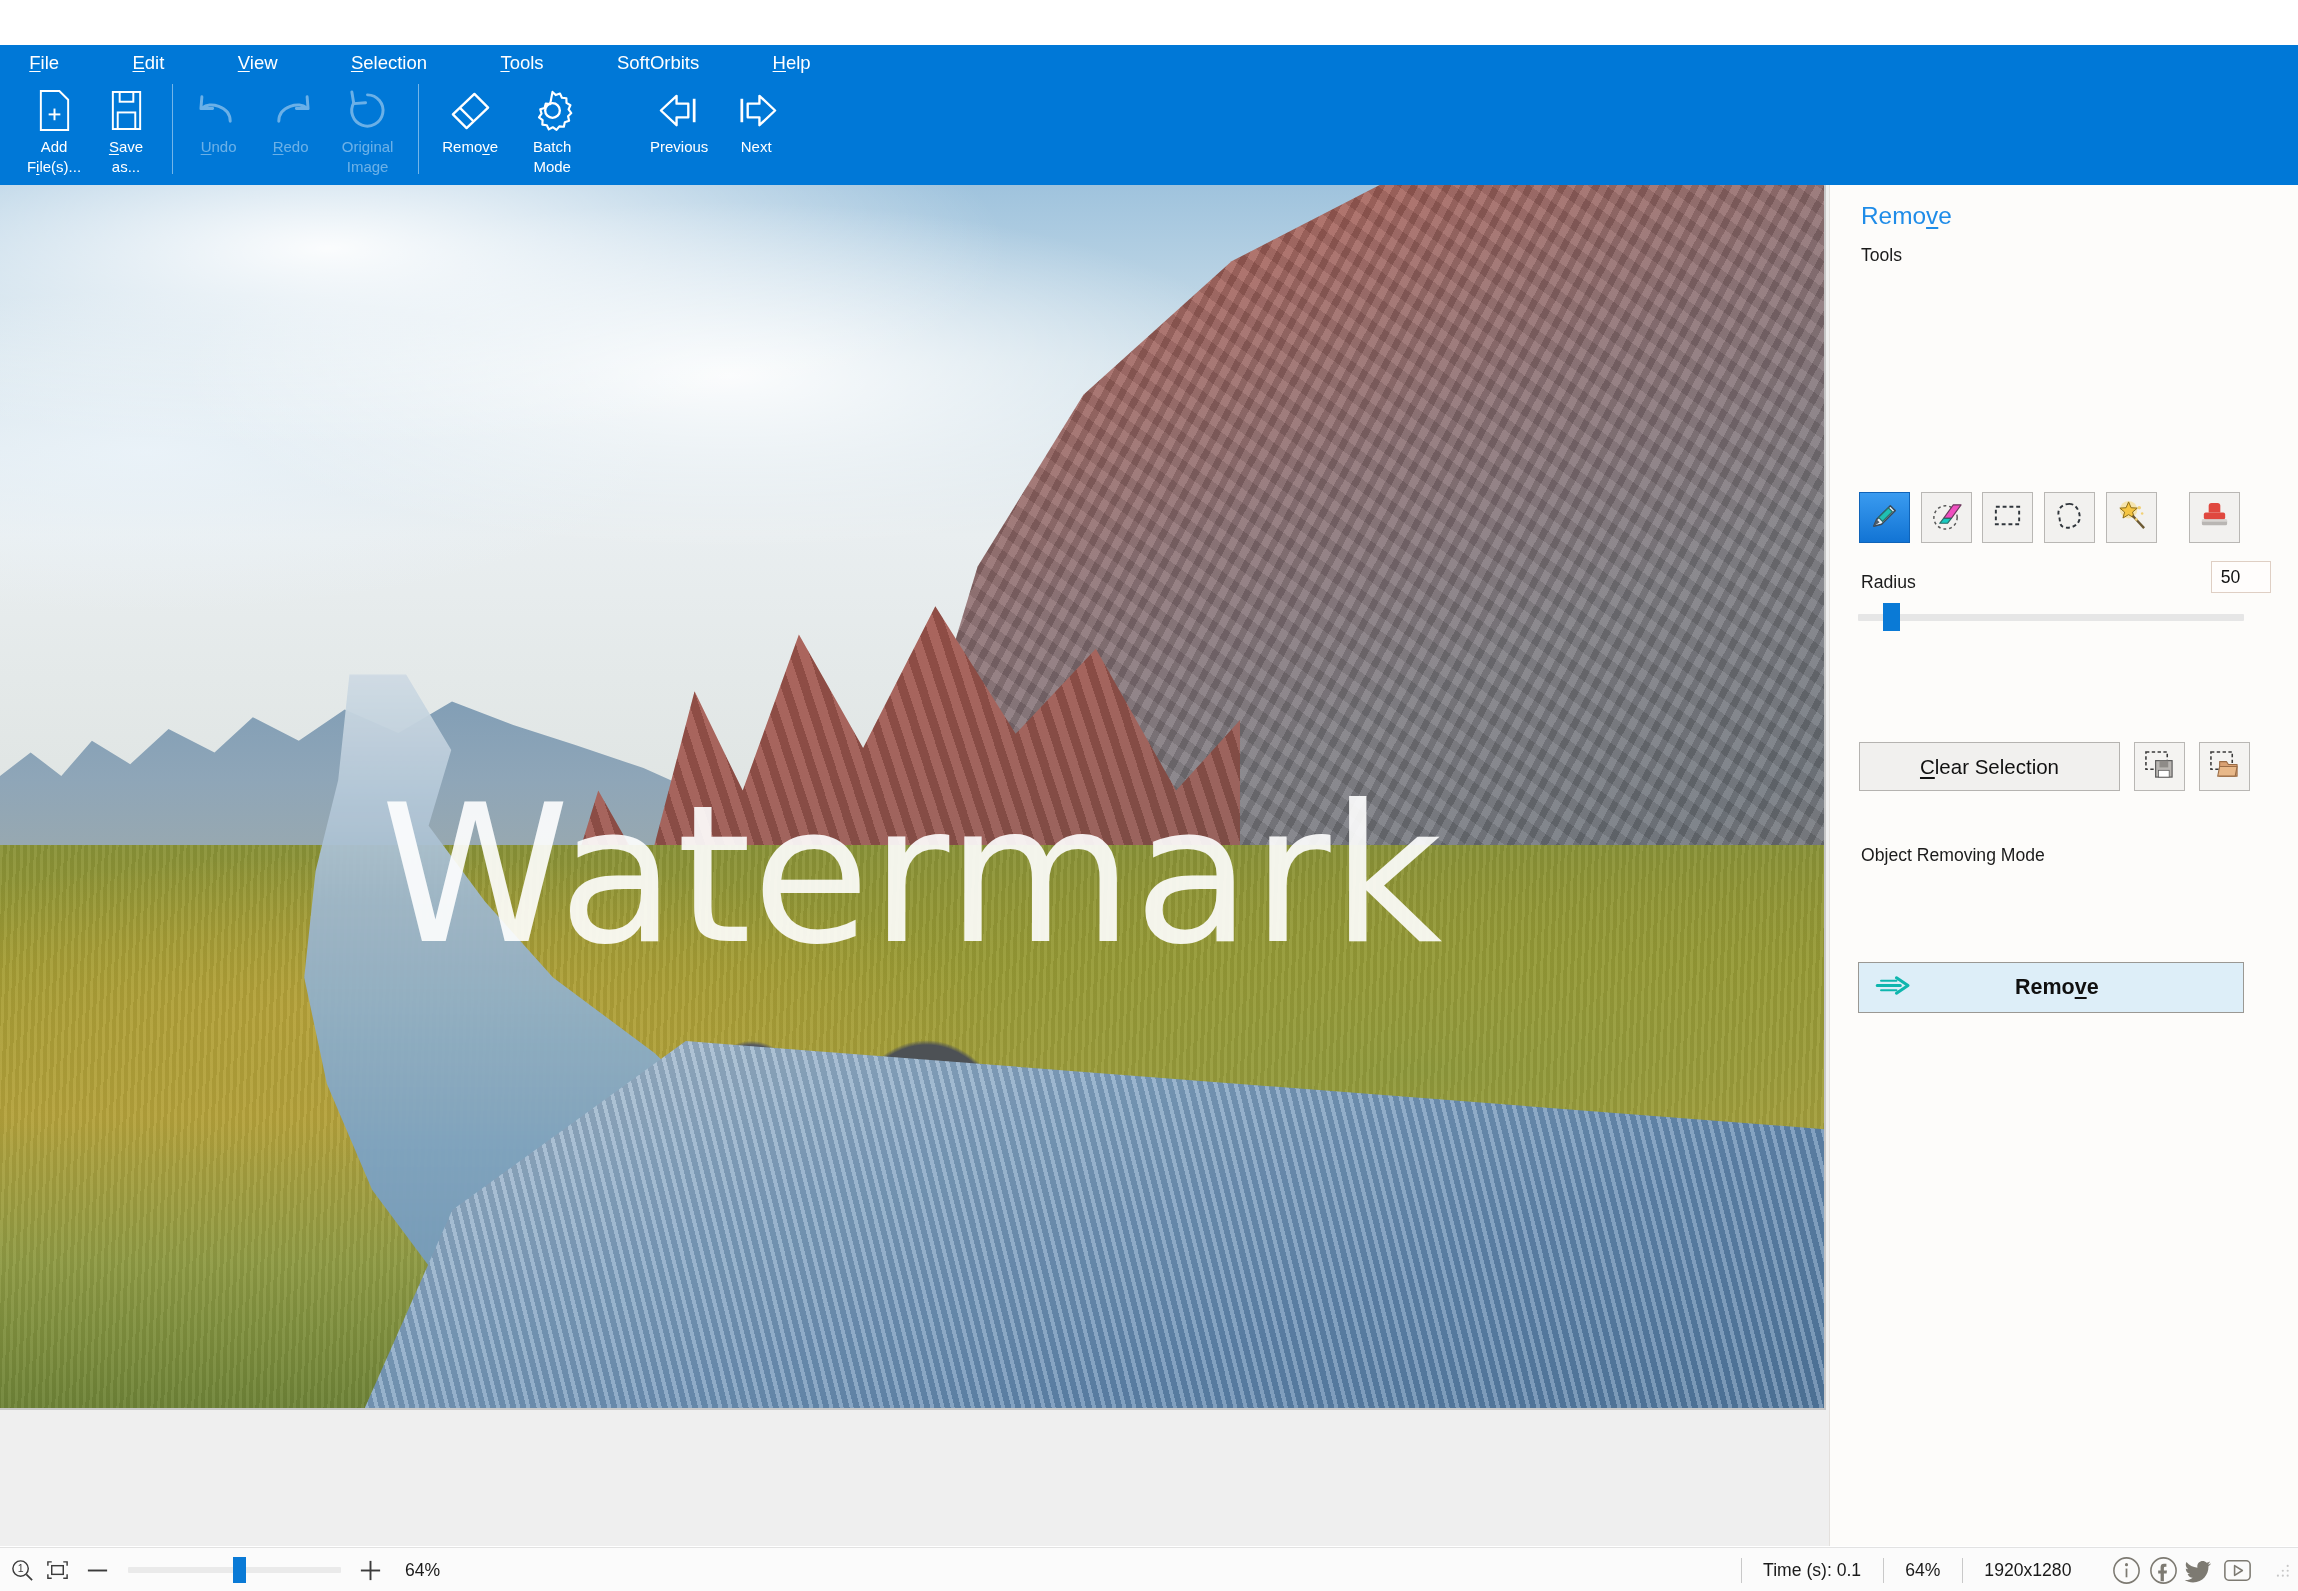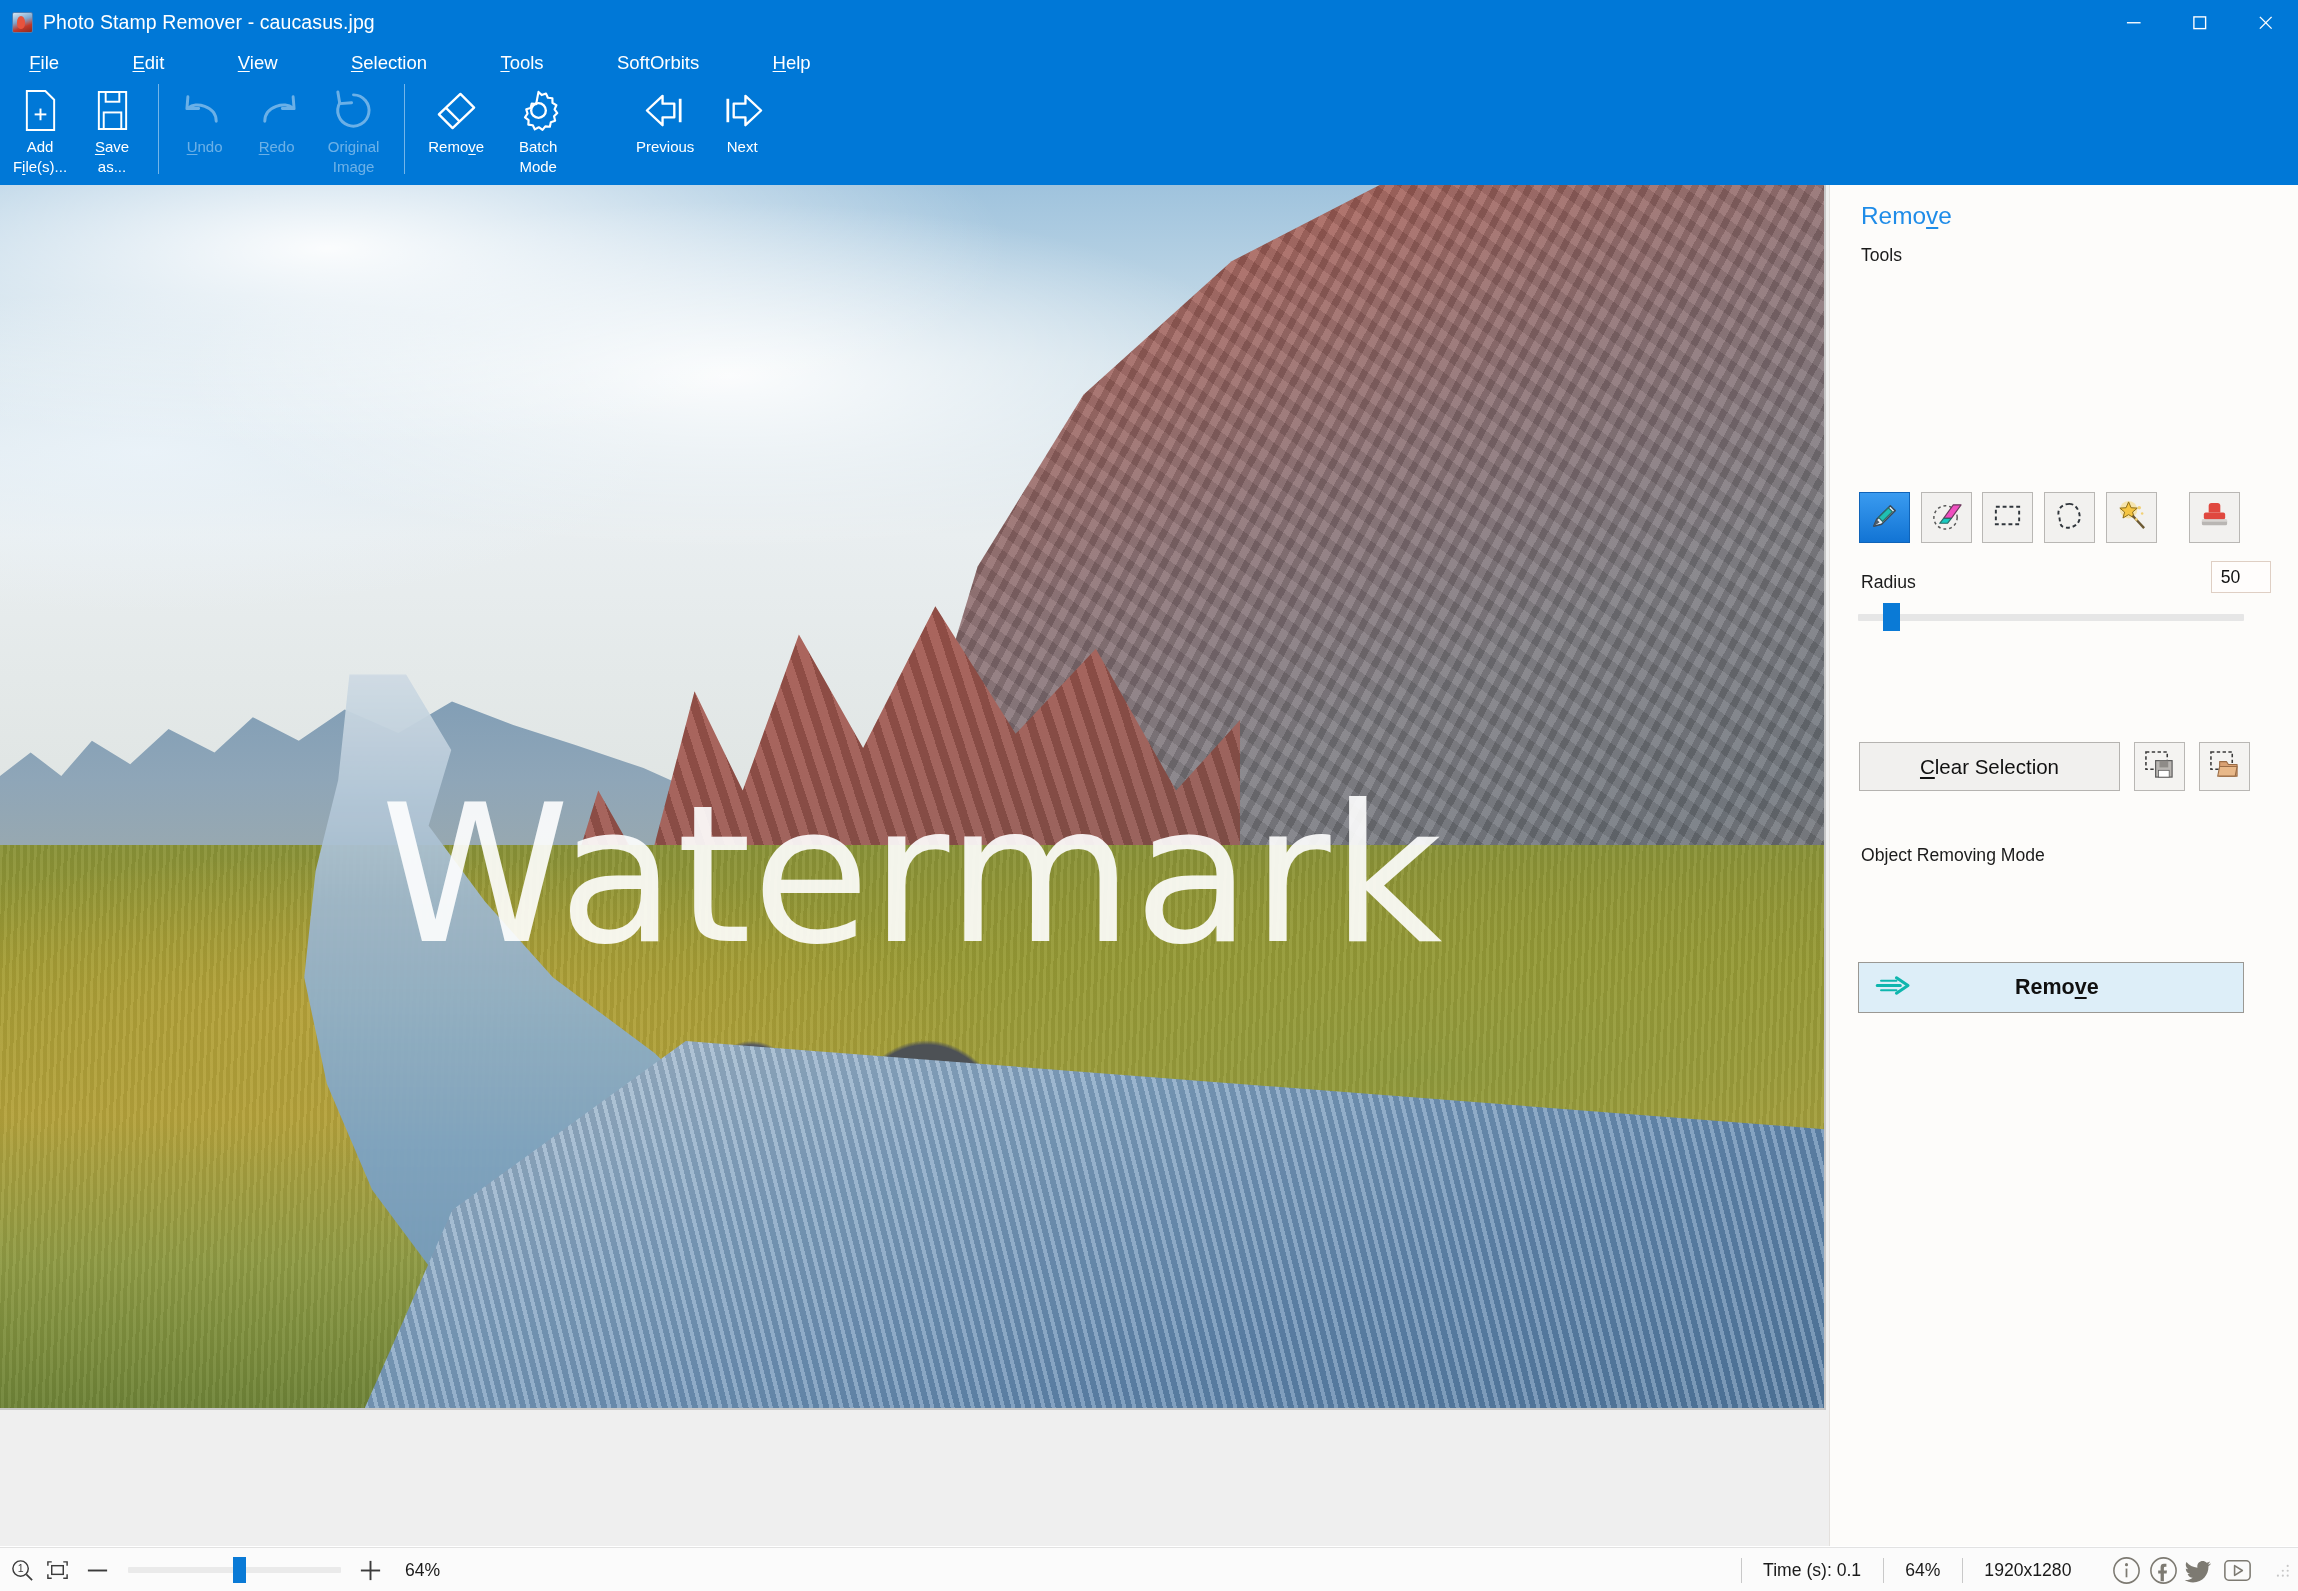--- a/index.html
+++ b/index.html
@@ -44,21 +44,21 @@
   }
   .menu-item {
     color: #ffffff; font-size: 18.5px; padding: 2.9px 13.7px; white-space: nowrap;
     font-family: "Liberation Sans", sans-serif;
   }
   .menu-item u { text-decoration: underline; text-underline-offset: 2px; }
 
   
   .ribbon {
     position: absolute; left: 0; top: 80px; width: 2299px; height: 105px;
-    background: #0078d7; display: flex; align-items: flex-start; padding-left: 4px;
+    background: #0078d7; display: flex; align-items: flex-start; padding-left: 18px;
   }
   .rb-btn {
     width: 72px; min-height: 101px; display: flex; flex-direction: column;
     align-items: center; padding-top: 5.9px; color: #ffffff; text-align: center;
   }
   .rb-btn.wide { width: 82px; }
   .rb-btn.disabled { opacity: .42; }
   .rb-ico { height: 49px; display:flex; align-items:center; justify-content:center; }
   .rb-lbl {
     font-size: 15px; line-height: 16.6px; margin-top: 3.9px;
@@ -260,42 +260,20 @@
   .sb-txt { font-size:17.6px; color:#1a1a1a; font-family:"Liberation Sans", sans-serif; white-space:nowrap; }
   .sb-social { display:flex; align-items:center; gap:3.9px; margin-left:39px; margin-right:19.5px; }
   .sb-social span { display:flex; }
   .sb-grip { width:17.6px; height:17.6px; margin-right:7.8px; opacity:.45; }
 </style>
 </head>
 <body>
 
 <div id="app">
 
-  <div class="titlebar">
-    <div class="title-icon"></div>
-    <div class="title-text">Photo Stamp Remover - caucasus.jpg</div>
-    <div class="win-controls">
-      <div class="win-btn">
-        <svg class="gl" width="21.5" height="21.5" viewBox="0 0 22 22">
-            <line x1="4" y1="11" x2="18" y2="11" stroke="#fff" stroke-width="1.4"></line>
-          </svg>
-      </div>
-      <div class="win-btn">
-        <svg class="gl" width="21.5" height="21.5" viewBox="0 0 22 22">
-            <rect x="5" y="5" width="12" height="12" fill="none" stroke="#fff" stroke-width="1.4"></rect>
-          </svg>
-      </div>
-      <div class="win-btn close">
-        <svg class="gl" width="21.5" height="21.5" viewBox="0 0 22 22">
-            <line x1="5" y1="5" x2="17" y2="17" stroke="#fff" stroke-width="1.4"></line>
-            <line x1="17" y1="5" x2="5" y2="17" stroke="#fff" stroke-width="1.4"></line>
-          </svg>
-      </div>
-    </div>
-  </div>
 
   <div class="menubar">
     <div class="menu-item"><u>F</u><span>ile</span></div>
     <div class="menu-item"><u>E</u><span>dit</span></div>
     <div class="menu-item"><u>V</u><span>iew</span></div>
     <div class="menu-item"><u>S</u><span>election</span></div>
     <div class="menu-item"><u>T</u><span>ools</span></div>
     <div class="menu-item"><span>SoftOrbits</span></div>
     <div class="menu-item"><u>H</u><span>elp</span></div>
   </div>

